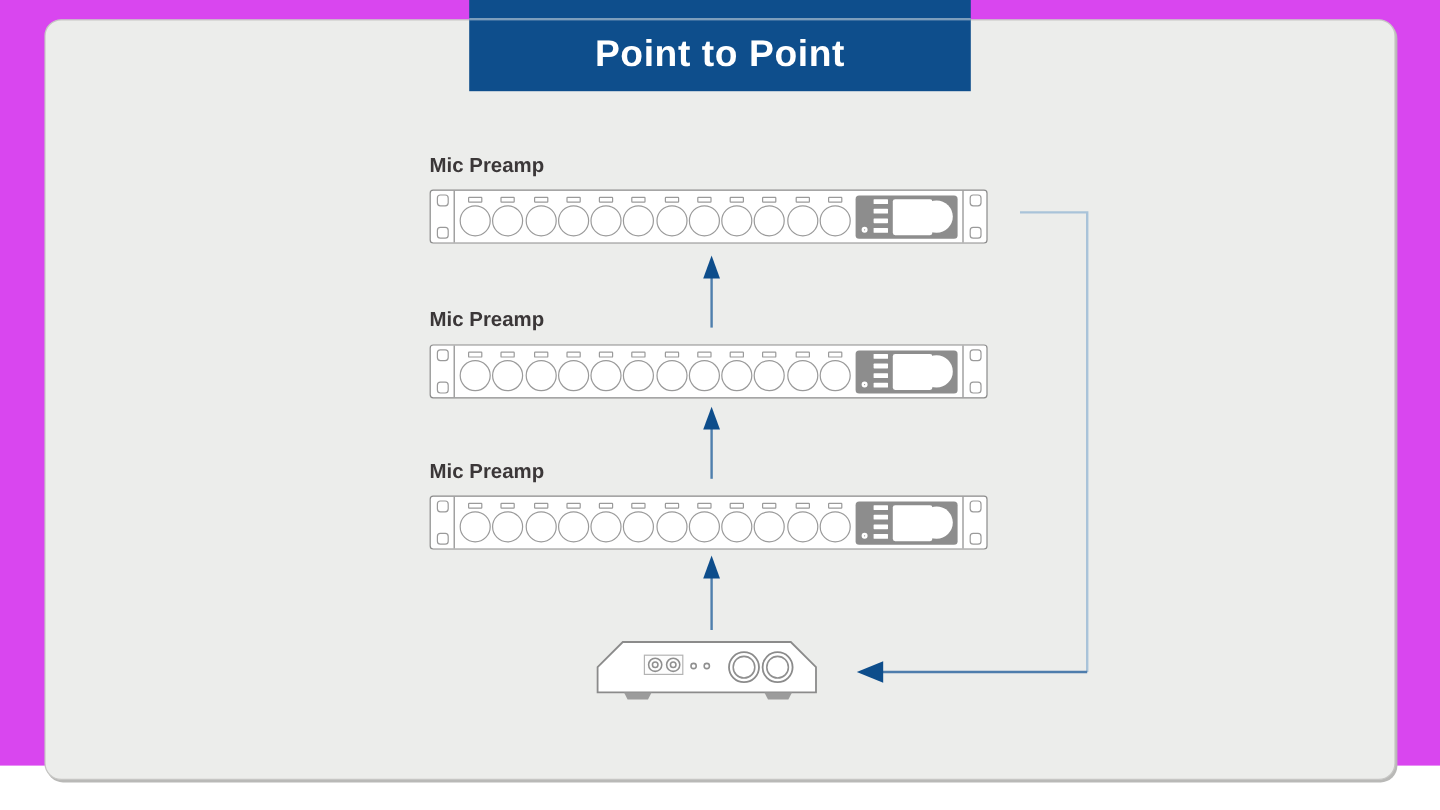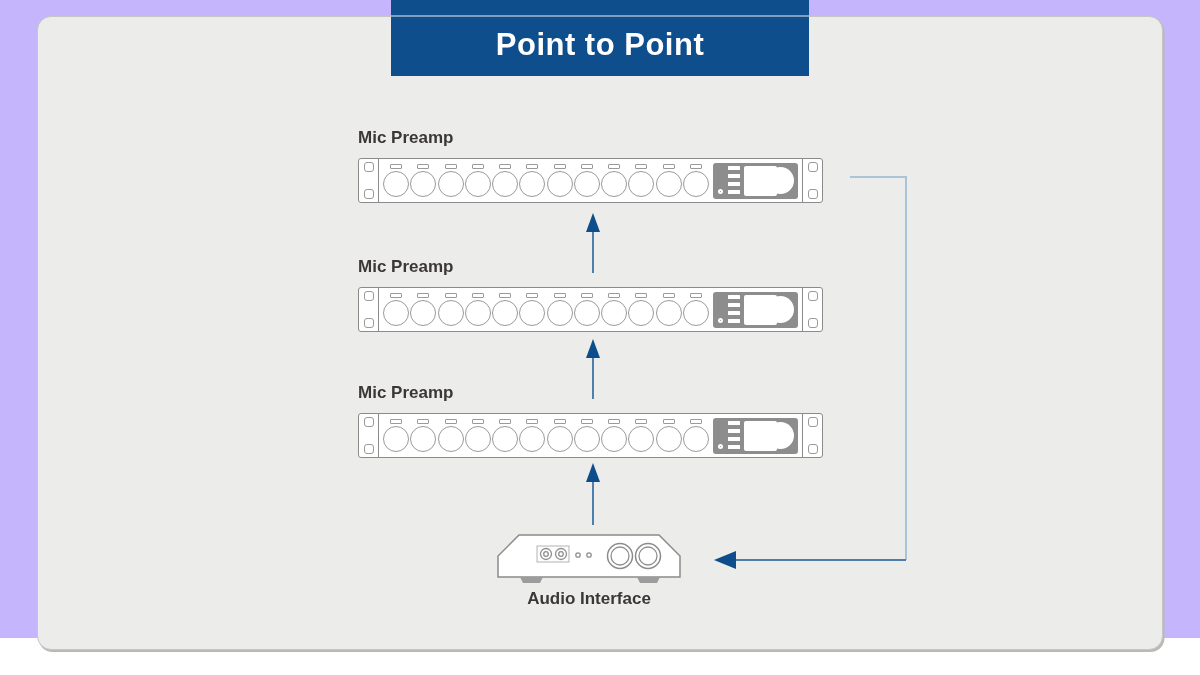--- a/index.html
+++ b/index.html
@@ -6,21 +6,21 @@
     --banner-bg:#0e4e8c; --banner-text:#ffffff;
     --panel-bg:#ecedeb; --panel-border:#c6c6c4;
     --device-outline:#8b8b8b; --device-inner:#9a9a9a;
     --arrow-line:#4f7fad; --arrow-head:#0d4d8b;
     --return-line-light:#a9c3d9; --return-line-mid:#4e7dac;
     --label-text:#3b3738; --control-panel-bg:#8d8d8d;
   }
   *{margin:0;padding:0;box-sizing:border-box}
   html,body{width:1200px;height:675px;background:#ffffff;overflow:hidden;
     font-family:"Liberation Sans", sans-serif;}
-  .canvas{position:relative;width:1200px;height:638px;background:#c4b5fd;}
+  .canvas{position:relative;width:1200px;height:638px;background:#d946ef;}
 
   .panel{position:absolute;left:37px;top:16px;width:1126px;height:634px;
     background:var(--panel-bg);border:1px solid var(--panel-border);
     border-radius:14px;box-shadow:1.5px 2px 0 #b9b9b7;}
 
   .wires{position:absolute;left:0;top:0;pointer-events:none;}
 
   .banner{position:absolute;left:391px;top:0;width:418px;height:76px;
     background:var(--banner-bg);display:flex;align-items:center;justify-content:center;
     padding-top:14px;}
@@ -299,15 +299,14 @@
         <span class="screen"></span>
         <span class="knob-big"></span>
       </div>
     </div>
     <div class="ear right">
       <span class="screw top"></span>
       <span class="screw bot"></span>
     </div>
   </div>
 
-  <div class="iface-label">Audio Interface</div>
 
 </div>
 
 </body></html>

